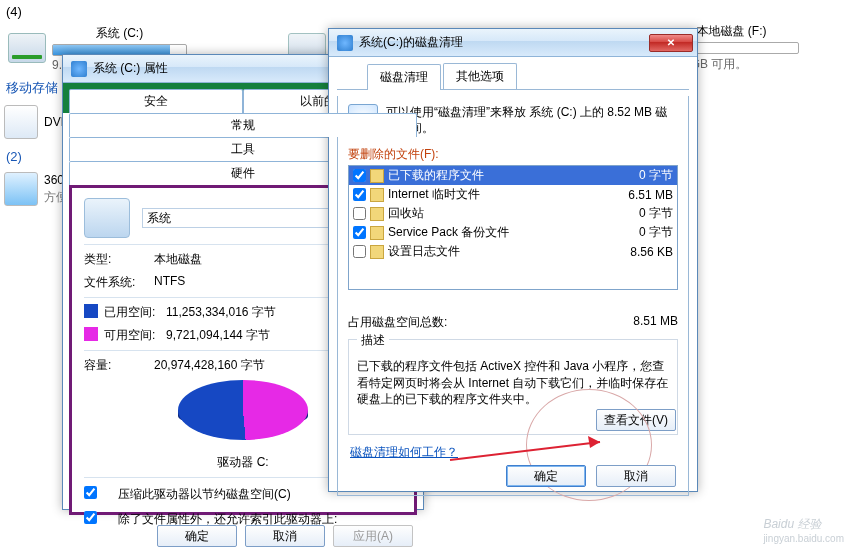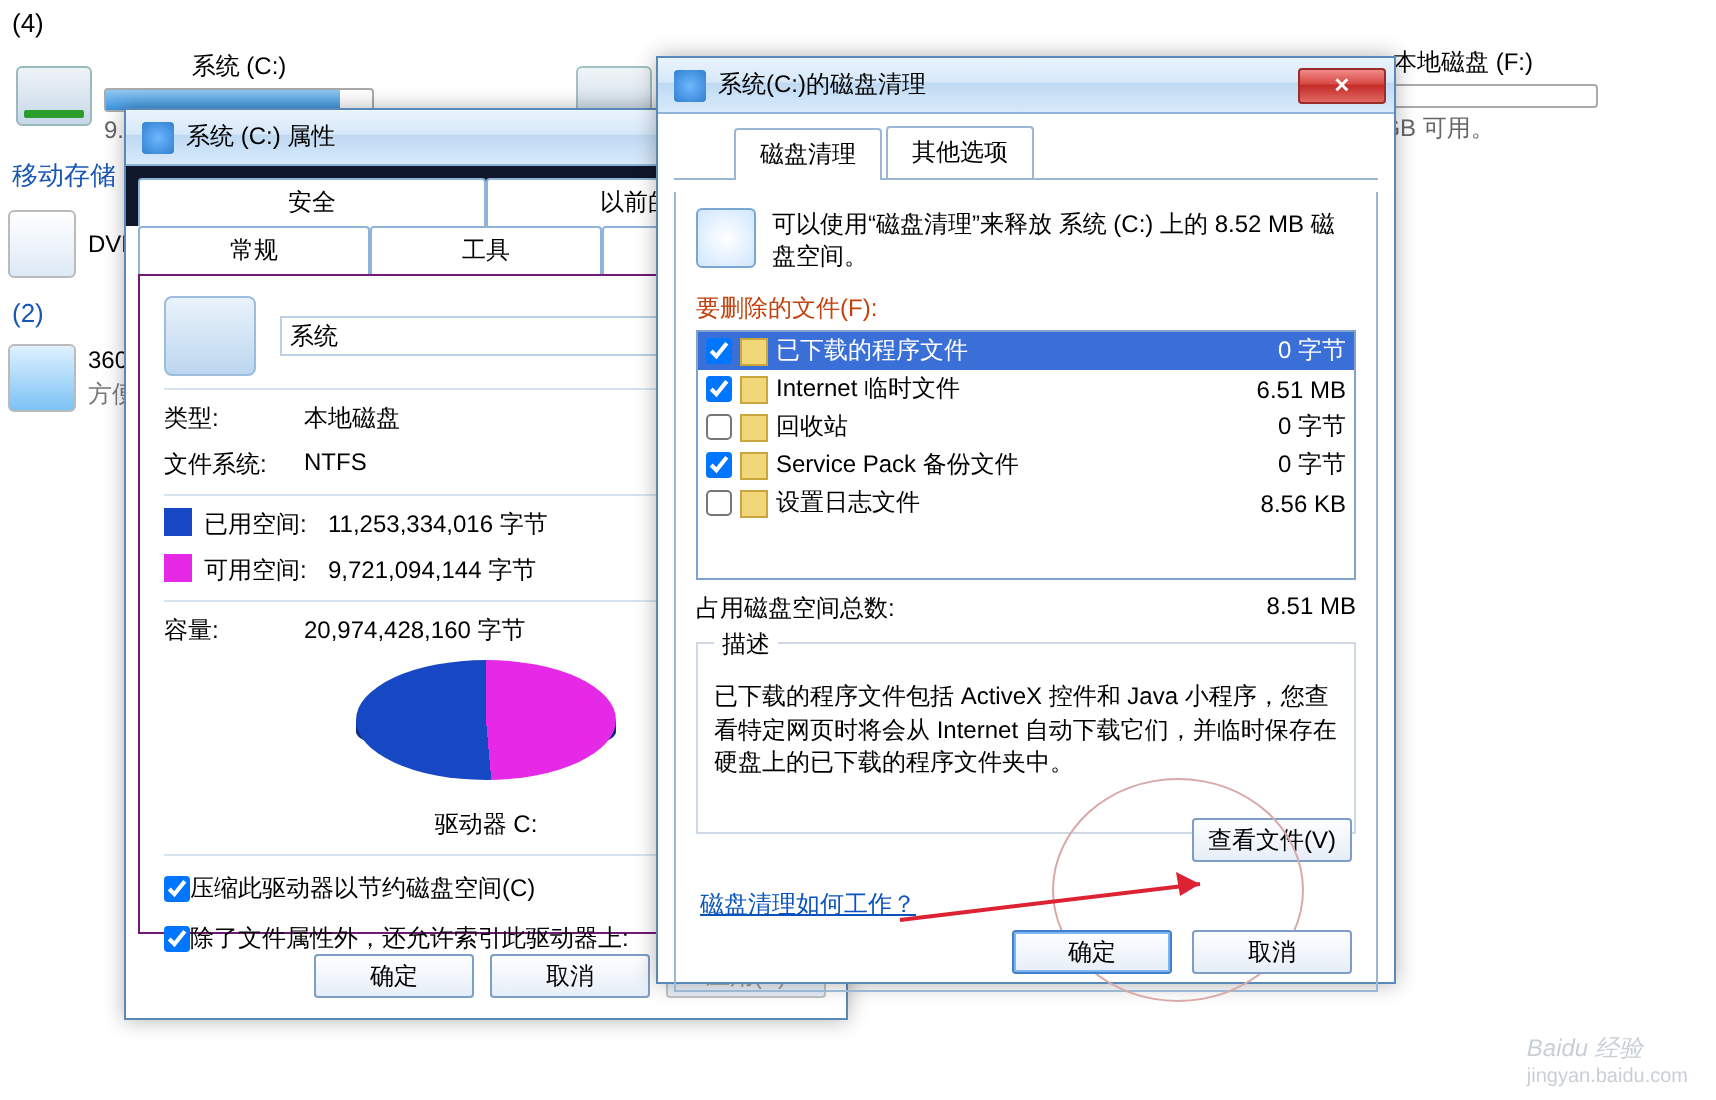--- a/index.html
+++ b/index.html
@@ -24,39 +24,39 @@
 .win { position:absolute; border:1px solid #5a88b8; box-shadow:0 0 10px rgba(0,0,0,.3); background:#fff; }
 .titlebar { height:28px; background:linear-gradient(#eaf4fc,#d6e8f9 45%,#bfd9f2 46%,#d8eafb); display:flex; align-items:center; padding:0 4px 0 8px; border-bottom:1px solid #8fb4d8;}
 .titlebar .tb-icon{width:16px;height:16px;margin-right:6px;background:radial-gradient(circle,#6fb7ff,#2f7fd0);border-radius:2px;}
 .titlebar .tb-title{flex:1;color:#000;}
 .titlebar .tb-btns{display:flex;gap:0;}
 .tb-btn{width:30px;height:18px;border:1px solid #a0b8d0;border-radius:2px;margin-left:2px;background:linear-gradient(#f5fbff,#cfe4f7);display:flex;align-items:center;justify-content:center;font-size:10px;color:#333;}
 .tb-btn.close{width:44px;background:linear-gradient(#f08b89,#d64742 45%,#c22a25 46%,#e26863);border-color:#9a2c29;color:#fff;font-weight:bold;}
 
 
 .props { left:62px; top:54px; width:362px; height:456px; }
-.tabs { display:flex; background:#0f172a; padding:6px 6px 0 6px; border-bottom:none;}
-.tabrow2{display:flex;padding:0 6px;}
+.tabs { display:flex; background:#15803d; padding:6px 6px 0 6px; border-bottom:none;}
+.tabrow2{display:flex;padding:0 6px;flex-direction:column;}
 .tab { padding:3px 16px; border:1px solid #8fb4d8; border-bottom:none; background:#f2f6fb; margin-right:0; border-top-left-radius:2px;border-top-right-radius:2px;}
 .tab.inactive{background:#fff;}
 .tab.active{background:#fff;position:relative;z-index:2;}
 .tab.wide{flex:1;text-align:center;}
-.props-body{border:1px solid #701a75;margin:0 6px 6px 6px;padding:10px 12px;height:330px;background:#fff;position:relative;}
+.props-body{border:3px solid #701a75;margin:0 6px 6px 6px;padding:10px 12px;height:330px;background:#fff;position:relative;}
 .p-row{display:flex;margin-bottom:6px;}
 .p-lab{width:70px;color:#000;}
 .p-val{color:#000;}
 .sep{border-top:1px solid #d7e3ef;margin:6px 0;}
 .sq{width:14px;height:14px;margin-right:6px;}
 .sq.blue{background:#1648c3;}
 .sq.pink{background:#e629e6;}
 .pie{width:130px;height:72px;margin:6px auto 2px;position:relative;}
 .pie .ellipse{position:absolute;left:0;top:0;width:130px;height:60px;border-radius:50%;background:conic-gradient(#e629e6 0 175deg,#1648c3 175deg 360deg);}
 .pie .side{position:absolute;left:0;top:30px;width:130px;height:18px;background:#0e2a80;border-radius:0 0 65px 65px/0 0 12px 12px;}
 .pie-label{text-align:center;color:#000;}
-.chk-row{display:flex;align-items:center;margin-top:8px;gap:0;color:#000;}
+.chk-row{display:flex;align-items:flex-start;margin-top:8px;gap:21px;color:#000;}
 .props-footer{display:flex;justify-content:flex-end;gap:8px;padding:4px 10px 10px;}
 .wbtn{min-width:80px;height:22px;border:1px solid #7d9ec7;border-radius:2px;background:linear-gradient(#fefefe,#e6eef8);color:#000;display:flex;align-items:center;justify-content:center;cursor:pointer;}
 .wbtn.disabled{color:#9a9a9a;border-color:#c3c3c3;}
 
 
 .cleanup { left:328px; top:28px; width:370px; height:464px; }
 .cleanup .body{padding:6px 8px 8px;}
 .cl-tabs{display:flex;border-bottom:1px solid #9ab8d6;margin-bottom:6px;padding-left:30px;}
 .cl-tab{padding:4px 12px;border:1px solid #9ab8d6;border-bottom:none;background:#fff;border-top-left-radius:2px;border-top-right-radius:2px;margin-right:2px;}
 .cl-tab.active{position:relative;top:1px;background:#fff;}
@@ -65,21 +65,21 @@
 .cl-icon{width:30px;height:30px;background:radial-gradient(circle,#fff,#cfe6ff);border:1px solid #7aa6d2;border-radius:3px;flex-shrink:0;}
 .cl-msg{color:#000;line-height:1.35;}
 .cl-label{margin-top:10px;color:#c2410c;}
 .file-list{border:1px solid #7fa4cb;margin-top:2px;height:125px;overflow:hidden;background:#fff;}
 .fl-row{display:flex;align-items:center;padding:1px 4px;gap:4px;}
 .fl-row.sel{background:#3a6fd8;color:#fff;}
 .fl-row input{margin:0;}
 .fl-ico{width:14px;height:14px;background:#f2d77a;border:1px solid #caa63f;}
 .fl-name{flex:1;white-space:nowrap;overflow:hidden;}
 .fl-size{width:70px;text-align:right;}
-.total-row{display:flex;justify-content:space-between;margin-top:6px;color:#000;}
+.total-row{display:flex;justify-content:space-between;margin-top:24px;color:#000;}
 .group{border:1px solid #cfd9e5;margin-top:8px;padding:18px 8px 8px;position:relative;height:96px;}
 .group .g-title{position:absolute;top:-8px;left:8px;background:#fff;padding:0 4px;color:#000;}
 .group .g-text{color:#000;line-height:1.35;}
 .view-btn{position:absolute;right:12px;bottom:64px;}
 .help-link{color:#0a53be;text-decoration:underline;cursor:pointer;position:absolute;left:12px;bottom:34px;}
 .cl-footer{position:absolute;right:12px;bottom:8px;display:flex;gap:10px;}
 .hl-circle{position:absolute;border:1px solid #d9a8a8;border-radius:50%;width:126px;height:112px;right:36px;bottom:-6px;pointer-events:none;}
 .arrow{position:absolute;pointer-events:none;}
 .arrow svg{overflow:visible;}
 .watermark{position:absolute;right:14px;bottom:6px;color:#bfc7ce;font-style:italic;font-size:18px;opacity:.85;pointer-events:none;}

